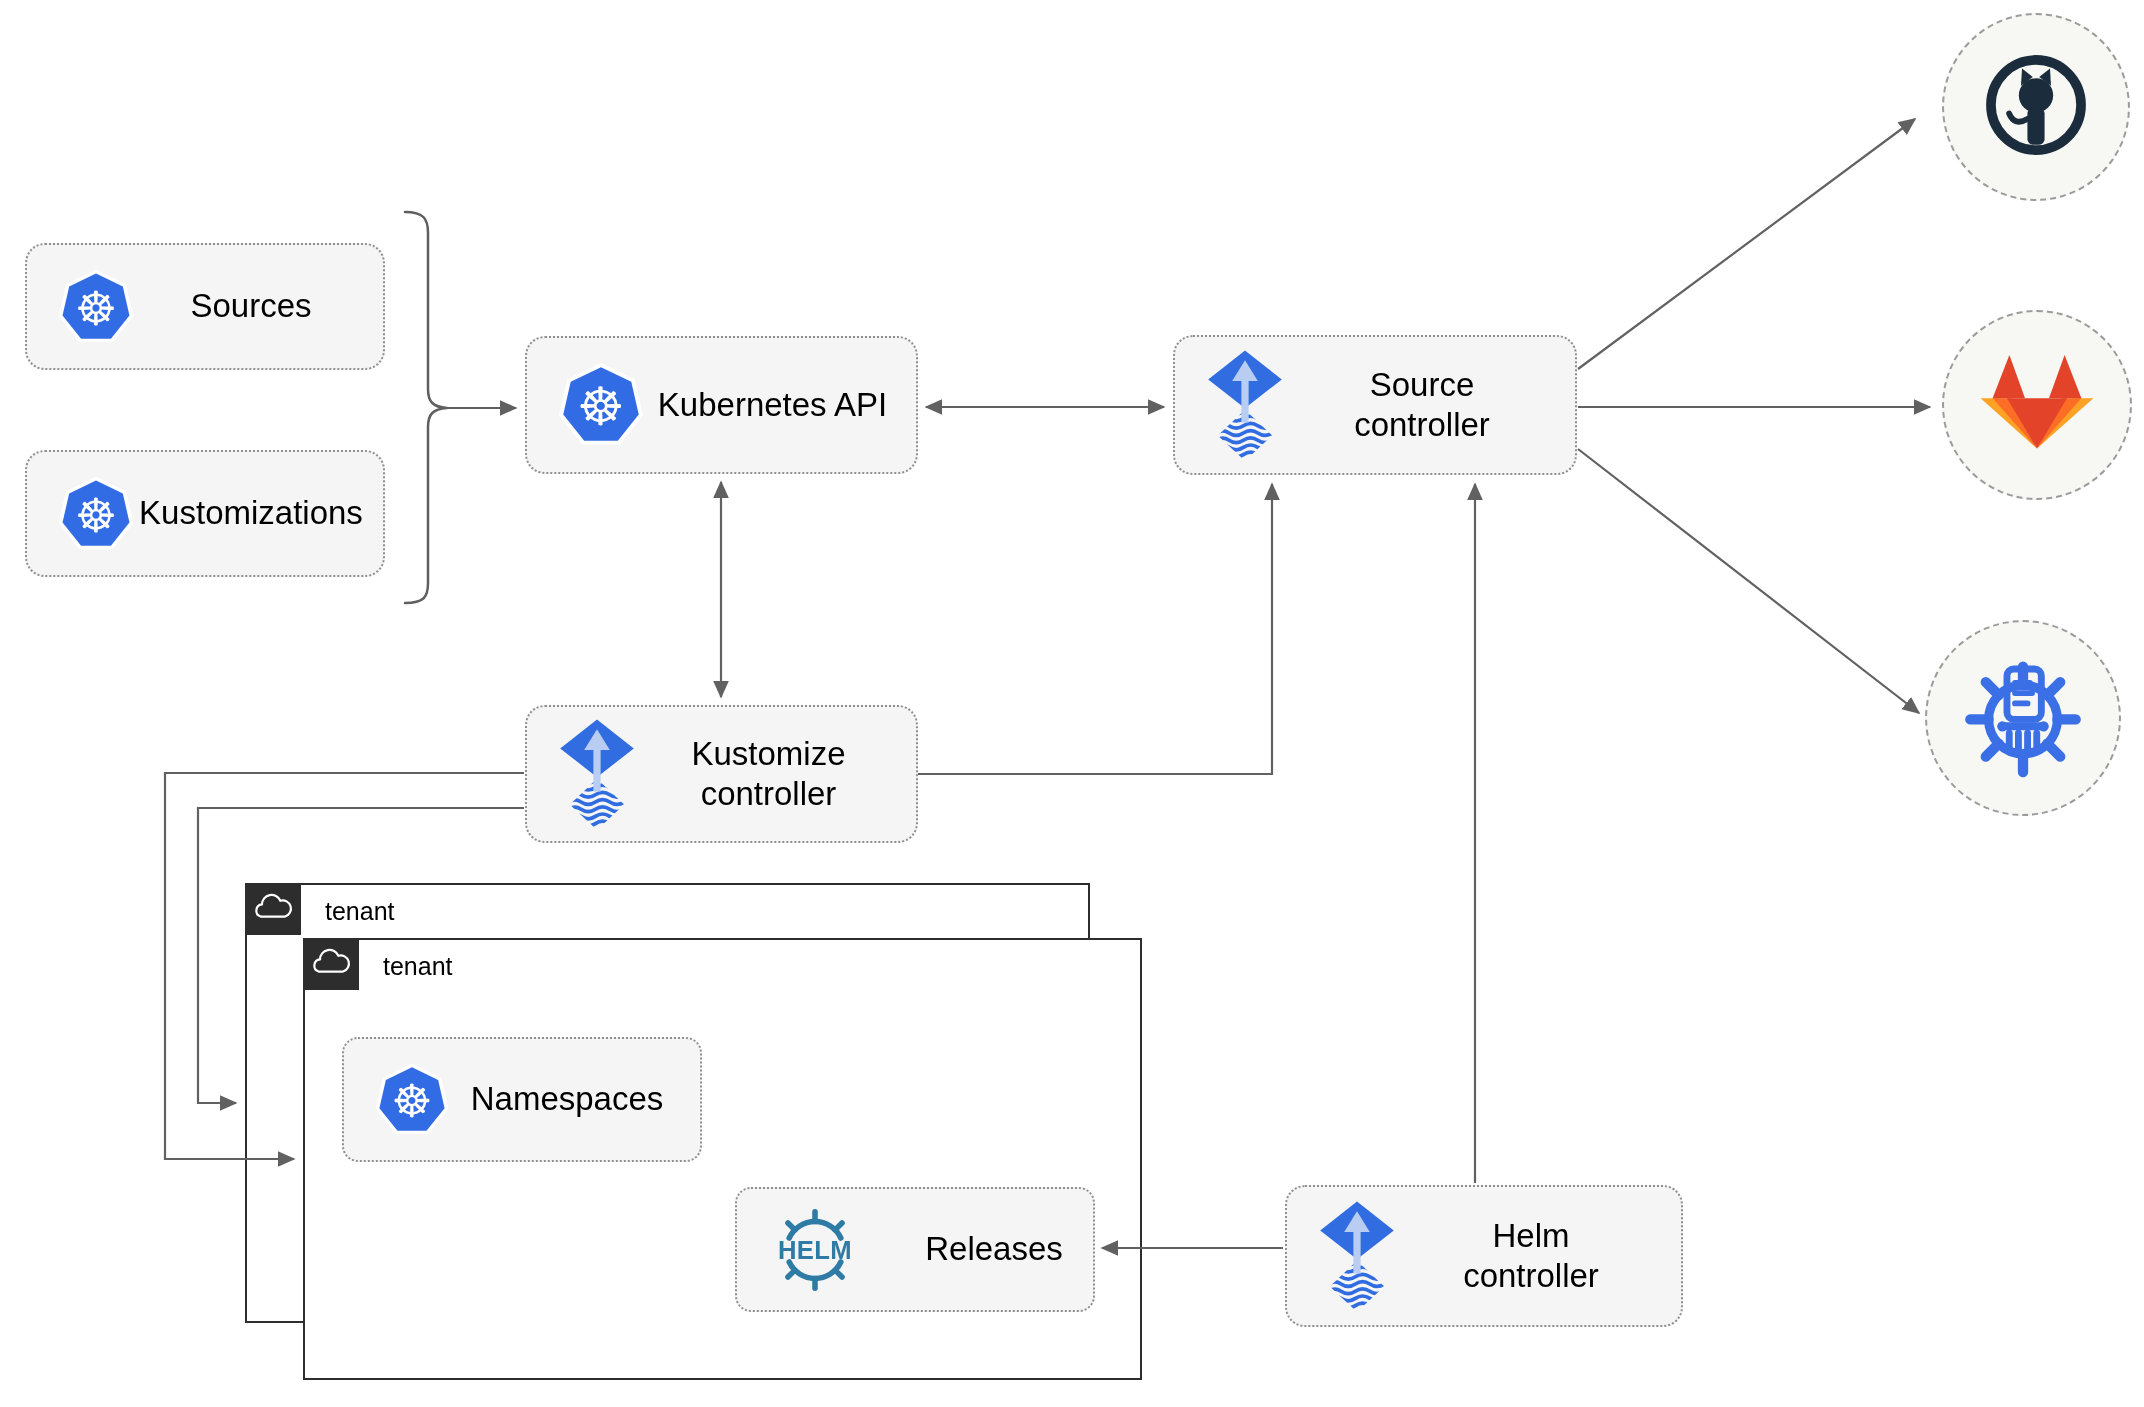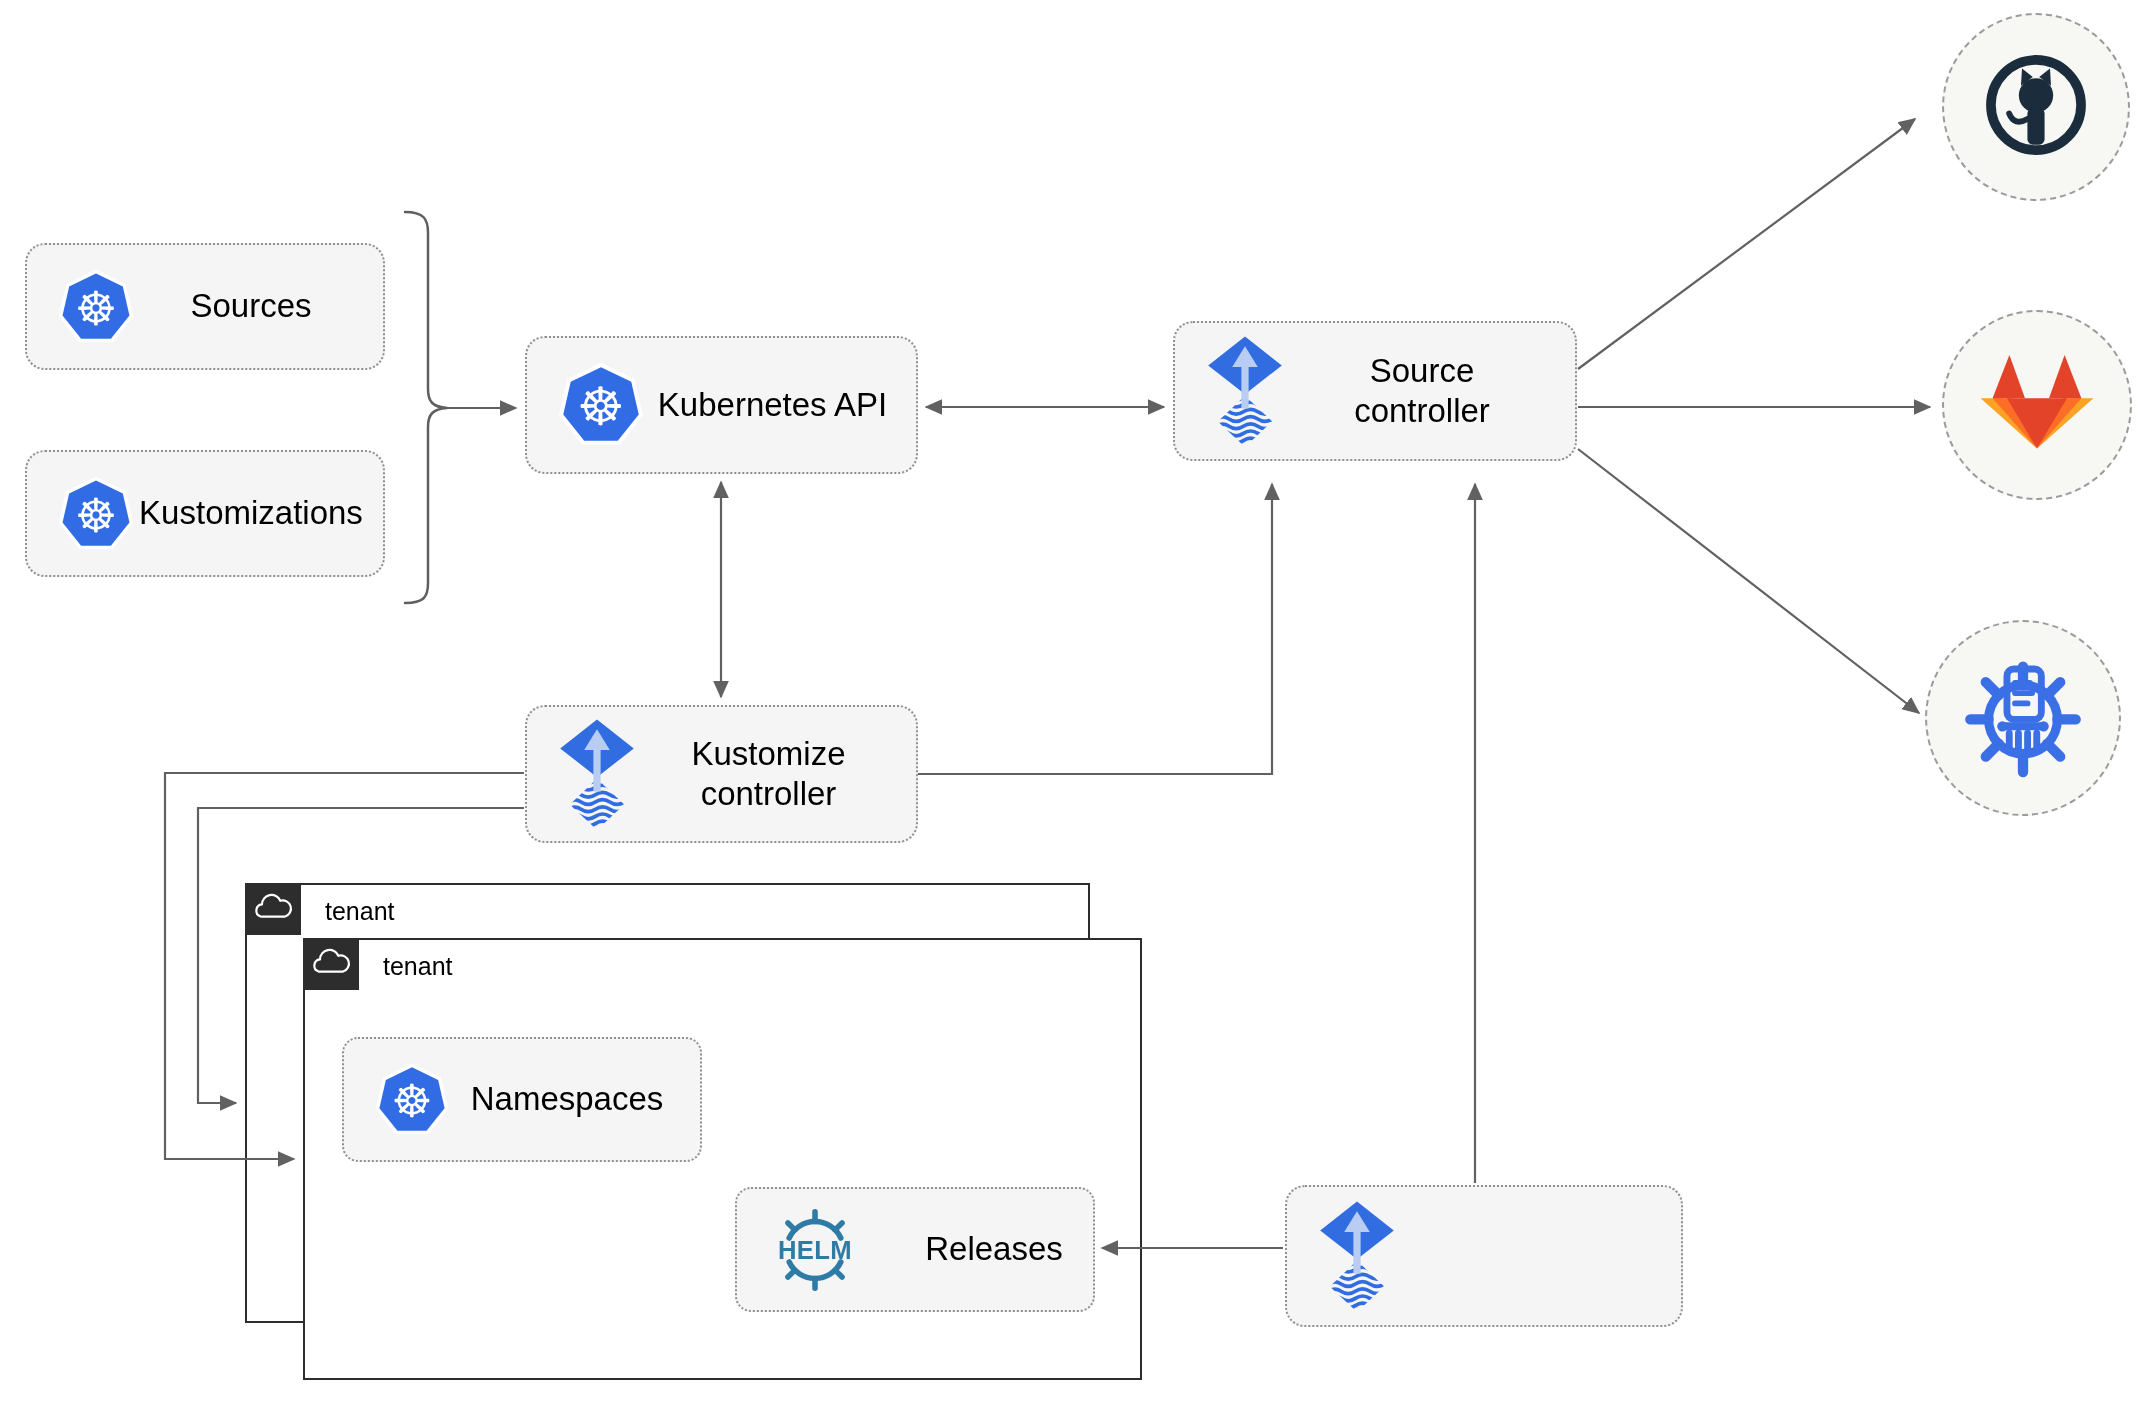--- a/index.html
+++ b/index.html
@@ -183,21 +183,21 @@
 
   <div class="node" style="left:525px;top:336px;width:393px;height:138px;">
     <span class="node-icon">
       <svg width="88" height="88" viewBox="0 0 100 100">
           <use href="#k8s-hept"></use>
         </svg>
     </span>
     <span class="node-label">Kubernetes API</span>
   </div>
 
-  <div class="node" style="left:1173px;top:321px;width:404px;height:140px;">
+  <div class="node" style="left:1173px;top:335px;width:404px;height:140px;">
     <span class="node-icon">
       <svg width="80" height="112" viewBox="0 0 100 140">
           <use href="#flux-shape"></use>
         </svg>
     </span>
     <span class="node-label" style="max-width:240px;margin:0 auto;">Source controller</span>
   </div>
 
   <div class="node" style="left:525px;top:705px;width:393px;height:138px;">
     <span class="node-icon">
@@ -207,20 +207,21 @@
     </span>
     <span class="node-label" style="max-width:220px;margin:0 auto;">Kustomize controller</span>
   </div>
 
   <div class="node" style="left:1285px;top:1185px;width:398px;height:142px;">
     <span class="node-icon">
       <svg width="80" height="112" viewBox="0 0 100 140">
           <use href="#flux-shape"></use>
         </svg>
     </span>
+    <span class="node-label" style="max-width:220px;margin:0 auto;">Helm controller</span>
   </div>
 
   <div class="endpoint-circle" style="left:1942px;top:13px;width:188px;height:188px;">
     <span>
       <svg width="118" height="118" viewBox="0 0 110 110">
           <use href="#gh-shape"></use>
         </svg>
     </span>
   </div>
 

